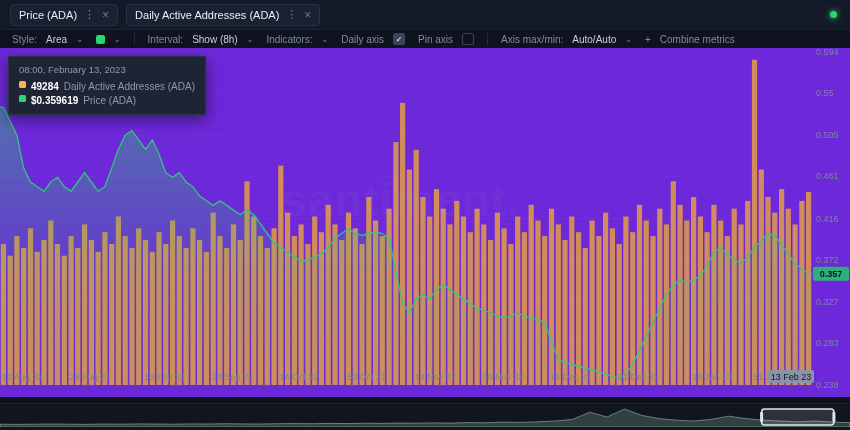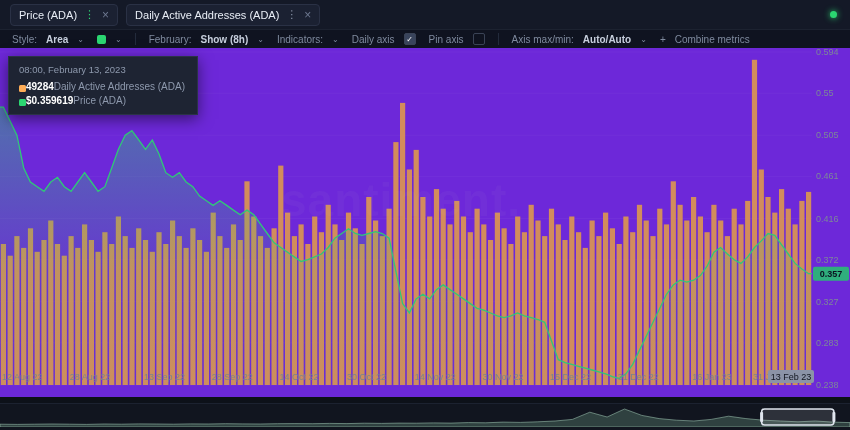--- a/index.html
+++ b/index.html
@@ -6,32 +6,32 @@
   body{width:850px;height:430px;background:#0d1119;font-family:"Liberation Sans",sans-serif;overflow:hidden;position:relative;color:#c7cfdd;}
   .tabbar{height:30px;background:#141927;display:flex;align-items:center;gap:8px;padding:0 10px;border-bottom:1px solid #1c2230;position:relative;box-sizing:border-box;}
   .chip{display:flex;align-items:center;gap:7px;background:#1b2132;border:1px solid #2a3145;border-radius:4px;height:20px;padding:0 8px;font-size:11px;color:#e8edf5;cursor:pointer;}
   .chip .dots{font-size:11px;line-height:1;}
   .chip .close{color:#6d7890;font-size:12px;line-height:1;}
   .chip1 .dots{color:#2bd671;}
   .chip2 .dots{color:#8892a6;}
   .status-dot{position:absolute;right:13px;top:11px;width:7px;height:7px;border-radius:50%;background:#2bd671;box-shadow:0 0 6px #2bd671;}
   .toolbar{height:18px;display:flex;align-items:center;gap:13px;padding:0 12px;font-size:10px;color:#7f8a9e;background:#0f1320;}
   .tb-item{display:flex;align-items:center;gap:9px;cursor:pointer;white-space:nowrap;}
-  .tb-item b{color:#c7cfdd;font-weight:bold;}
+  .tb-item b{color:#c7cfdd;font-weight:normal;}
   .caret{font-size:8px;color:#7f8a9e;}
   .swatch{width:9px;height:9px;border-radius:2px;display:inline-block;}
   .checkbox{width:10px;height:10px;border-radius:2px;border:1px solid #3a4356;background:#39445c;display:inline-flex;align-items:center;justify-content:center;font-size:8px;color:#fff;}
   .checkbox.un{background:transparent;color:transparent;}
   .divider{width:1px;height:12px;background:#232b3c;}
   .chart-wrap{position:relative;height:349px;background:#6d28d9;}
   svg text{font-family:"Liberation Sans",sans-serif;}
   .watermark{position:absolute;left:50%;top:125px;transform:translateX(-60%);font-size:46px;font-weight:bold;color:rgba(190,200,220,0.05);pointer-events:none;letter-spacing:1px;}
   .tooltip{position:absolute;left:8px;top:8px;background:#1e2433;border:1px solid #2b3347;border-radius:0;padding:7px 10px 8px;box-shadow:0 4px 14px rgba(0,0,0,.5);min-width:168px;}
   .tooltip .ts{font-size:9.5px;color:#8e99ad;margin-bottom:6px;}
-  .trow{display:flex;align-items:flex-end;font-size:10px;margin-top:3px;}
+  .trow{display:flex;align-items:flex-start;gap:5px;font-size:10px;margin-top:3px;}
   .trow .sq{width:7px;height:7px;border-radius:1.5px;flex:0 0 auto;}
   .trow .val{color:#fff;font-weight:bold;}
   .trow .lbl{color:#8e99ad;}
   .navigator{position:absolute;left:0;right:0;bottom:0;height:26px;background:#11151f;border-top:1px solid #1c2230;}
   .navigator svg{display:block;margin-top:3px;}
 </style>
 </head>
 <body>
 
 <div class="tabbar">
@@ -53,21 +53,21 @@
     <span>Style:</span>
     <b>Area</b>
     <span class="caret">⌄</span>
   </span>
   <span class="tb-item">
     <span class="swatch" style="background:#2bd671"></span>
     <span class="caret">⌄</span>
   </span>
   <span class="divider"></span>
   <span class="tb-item">
-    <span>February:</span>
+    <span>Interval:</span>
     <b>Show (8h)</b>
     <span class="caret">⌄</span>
   </span>
   <span class="tb-item">
     <span>Indicators:</span>
     <span class="caret">⌄</span>
   </span>
   <span class="tb-item">
     <span>Daily axis</span>
     <span class="checkbox">✓</span>

